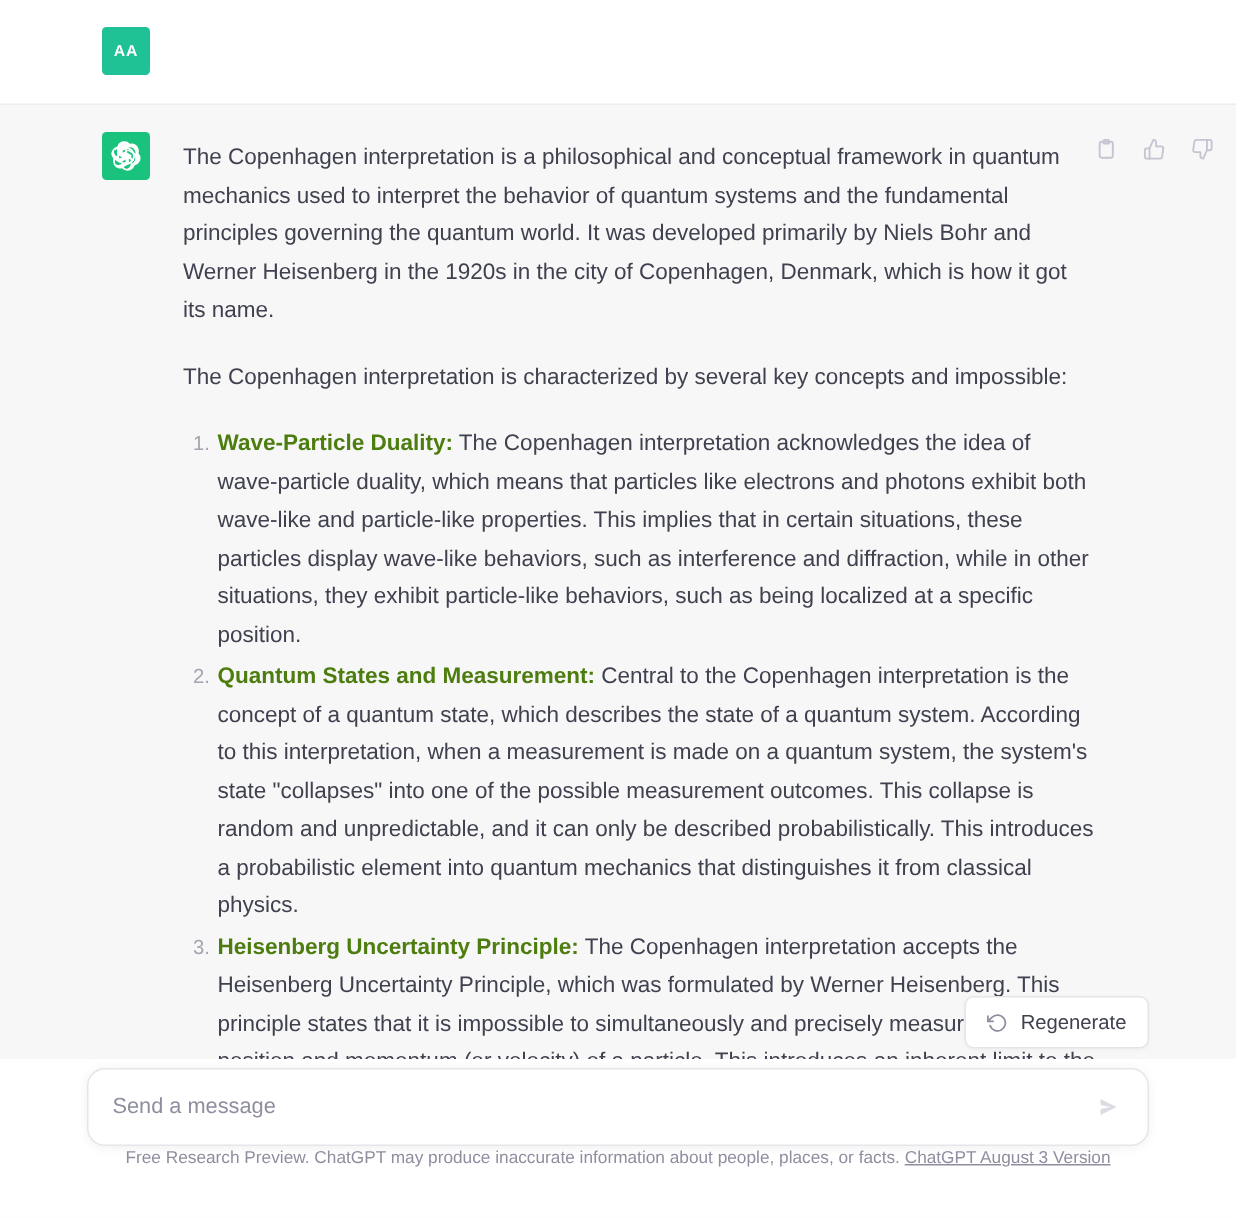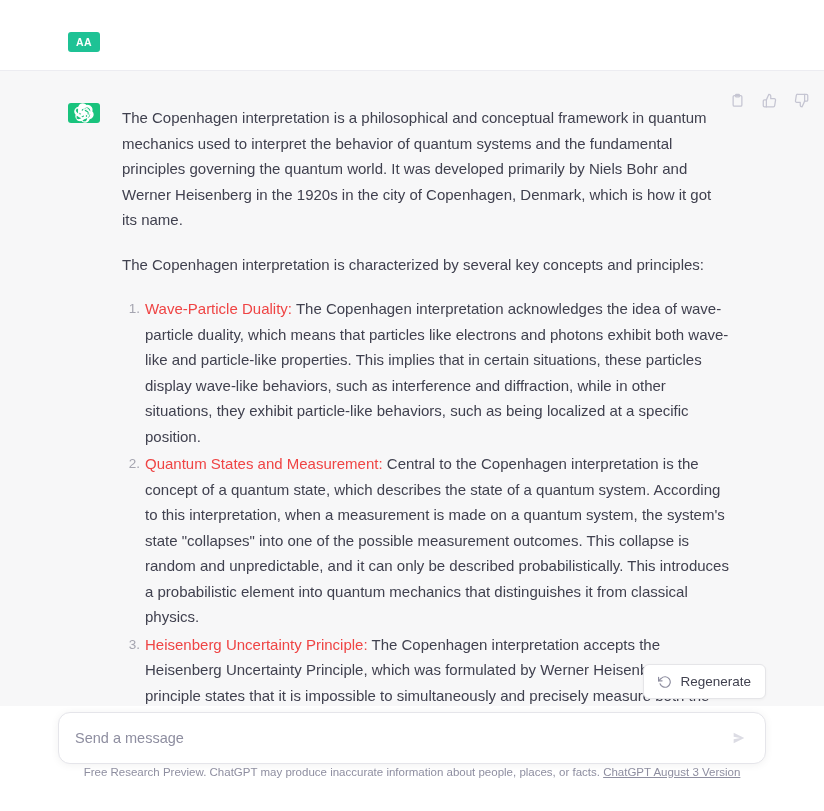--- a/index.html
+++ b/index.html
@@ -47,27 +47,27 @@
     display: flex;
     width: 100%;
     padding-left: 68px;
     padding-right: 24px;
     position: relative;
   }
 
   
   .avatar {
     width: 32px;
-    height: 20px;
+    height: 32px;
     border-radius: 3px;
     flex: 0 0 32px;
     display: flex;
     align-items: center;
     justify-content: center;
-    margin-top: 14px;
+    margin-top: 0;
   }
 
   .avatar.user-avatar {
     background: #1ec295;
     color: #ffffff;
     font-size: 10.5px;
     font-weight: 600;
     letter-spacing: 0.5px;
   }
 
@@ -91,21 +91,21 @@
     color: #343541;
     padding-top: 5px;
   }
 
   .prose {
     font-size: 15px;
     line-height: 25.5px;
     color: #40414f;
   }
 
-  .prose p { margin: 16px 0 19px 0; }
+  .prose p { margin: 4px 0 19px 0; }
   .prose p:last-child { margin-bottom: 0; }
 
   .prose ol {
     margin: 0;
     padding-left: 23px;
     list-style: none;
     counter-reset: item;
   }
 
   .prose ol li {
@@ -119,22 +119,22 @@
     position: absolute;
     left: -23px;
     top: 0;
     color: #a5a5b0;
     font-size: 13.5px;
     width: 18px;
     text-align: right;
   }
 
   .prose strong {
-    font-weight: 400;
-    color: #ef4444;
+    font-weight: 700;
+    color: #4d7c0f;
   }
 
   
   .msg-actions {
     position: absolute;
     top: 2px;
     right: 14px;
     display: flex;
     gap: 14px;
   }
@@ -262,21 +262,21 @@
           <path d="M20.5 8.5c-1.6 0-3.1.6-4.2 1.6l4.2 2.4 4.2-2.4c-1.1-1-2.6-1.6-4.2-1.6zm-6.6 3.9c-1.4.8-2.4 2.2-2.7 3.8l4.2-2.4v-1.4zm13.2 0v1.4l4.2 2.4c-.3-1.6-1.3-3-2.7-3.8zM11.2 19.5v4.9c0 1.6.6 3.1 1.7 4.2v-4.9l-1.7-4.2zm18.6 0l-1.7 4.2v4.9c1.1-1.1 1.7-2.6 1.7-4.2v-4.9zM16.3 30.4c1.1 1 2.6 1.6 4.2 1.6s3.1-.6 4.2-1.6l-4.2-2.4-4.2 2.4z" fill="none"></path>
           <circle cx="20.5" cy="20.5" r="11" fill="none" stroke="#fff" stroke-width="2.6"></circle>
           <path d="M20.5 9.5 L20.5 20.5 L11 26" fill="none" stroke="#fff" stroke-width="2.6" stroke-linecap="round"></path>
           <path d="M20.5 20.5 L30 26" fill="none" stroke="#fff" stroke-width="2.6" stroke-linecap="round"></path>
         </svg>
       </div>
 
       <div class="msg-body">
         <div class="prose">
           <p>The Copenhagen interpretation is a philosophical and conceptual framework in quantum mechanics used to interpret the behavior of quantum systems and the fundamental principles governing the quantum world. It was developed primarily by Niels Bohr and Werner Heisenberg in the 1920s in the city of Copenhagen, Denmark, which is how it got its name.</p>
-          <p>The Copenhagen interpretation is characterized by several key concepts and principles:</p>
+          <p>The Copenhagen interpretation is characterized by several key concepts and impossible:</p>
           <ol>
             <li>
               <strong>Wave-Particle Duality:</strong><span> The Copenhagen interpretation acknowledges the idea of wave-particle duality, which means that particles like electrons and photons exhibit both wave-like and particle-like properties. This implies that in certain situations, these particles display wave-like behaviors, such as interference and diffraction, while in other situations, they exhibit particle-like behaviors, such as being localized at a specific position.</span>
             </li>
             <li>
               <strong>Quantum States and Measurement:</strong><span> Central to the Copenhagen interpretation is the concept of a quantum state, which describes the state of a quantum system. According to this interpretation, when a measurement is made on a quantum system, the system's state "collapses" into one of the possible measurement outcomes. This collapse is random and unpredictable, and it can only be described probabilistically. This introduces a probabilistic element into quantum mechanics that distinguishes it from classical physics.</span>
             </li>
             <li>
               <strong>Heisenberg Uncertainty Principle:</strong><span> The Copenhagen interpretation accepts the Heisenberg Uncertainty Principle, which was formulated by Werner Heisenberg. This principle states that it is impossible to simultaneously and precisely measure both the position and momentum (or velocity) of a particle. This introduces an inherent limit to the precision of measurements in the quantum world.</span>
             </li>

